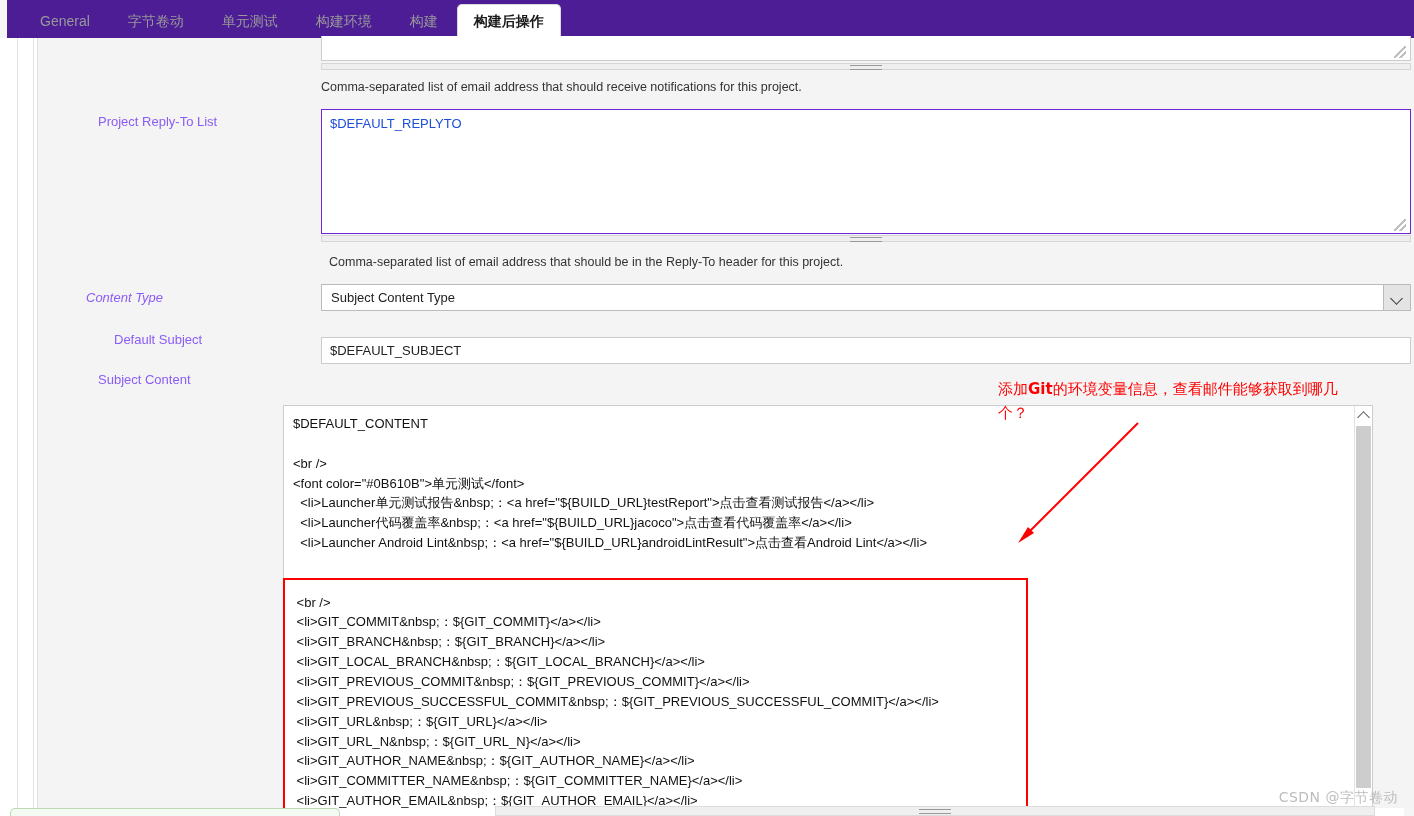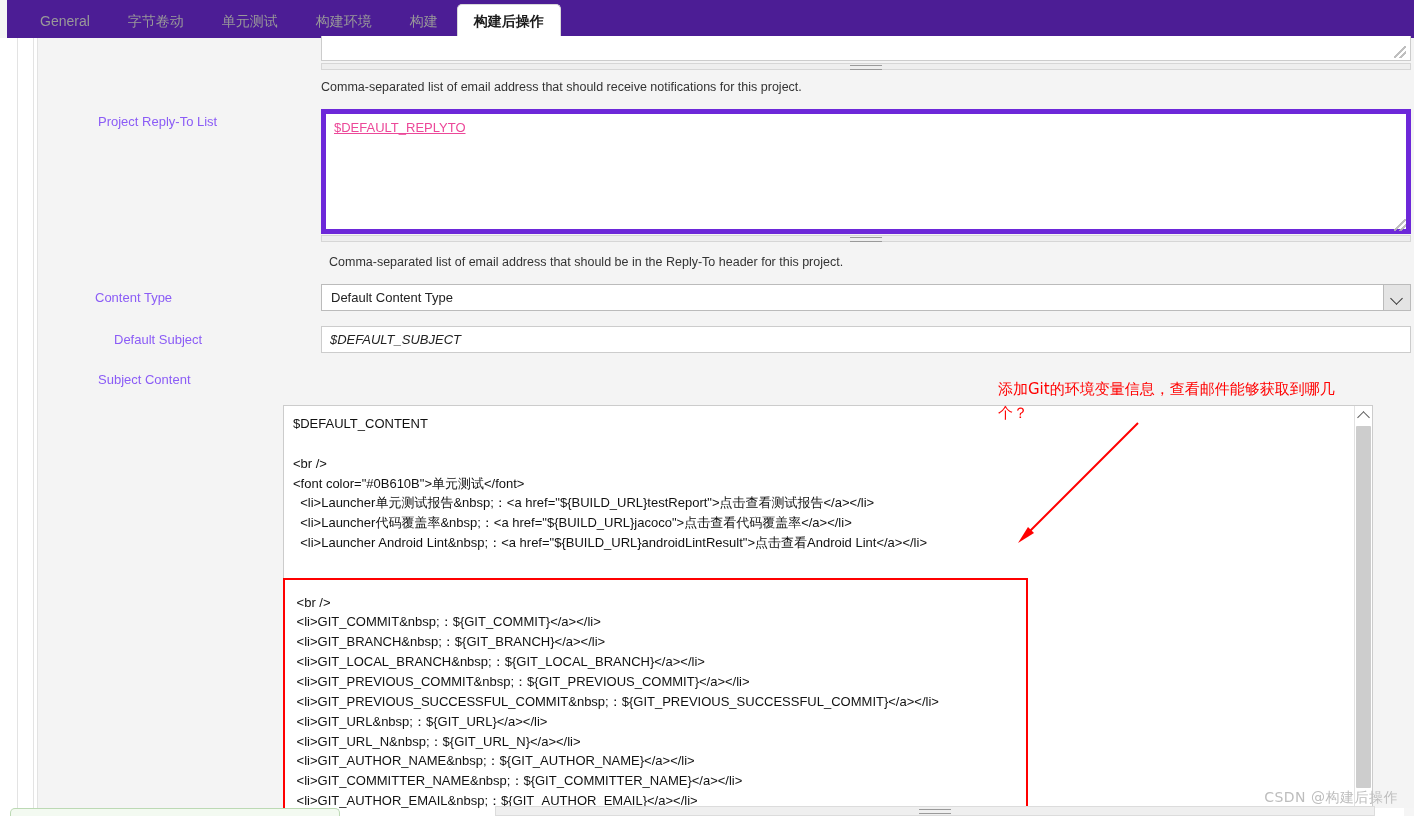--- a/index.html
+++ b/index.html
@@ -93,29 +93,28 @@
     position: absolute;
     font-size: 13px;
     color: #8b5cf6;
     white-space: nowrap;
   }
 
   .field-ta {
     position: absolute;
     box-sizing: border-box;
     background: #ffffff;
-    border: 5px solid #6d28d9;
+    border: 1px solid #6d28d9;
     font-family: "Liberation Sans", "DejaVu Sans", sans-serif;
     font-size: 13px;
-    color: #ec4899;
+    color: #1d4ed8;
     padding: 6px 8px;
     resize: none;
     outline: none;
     overflow: hidden;
-    text-decoration: underline;
   }
 
   
   .grip-bar {
     position: absolute;
     height: 7px;
     background: #eeeeee;
     border: 1px solid #d6d6d6;
     box-sizing: border-box;
   }
@@ -272,21 +271,21 @@
   #annotation {
     position: absolute;
     left: 998px;
     top: 377px;
     width: 345px;
     color: #ff0000;
     font-size: 15px;
     line-height: 24px;
     font-family: "DejaVu Sans", "Liberation Sans", sans-serif;
   }
-  #annotation b { font-weight: normal; margin-top: 8px; }
+  #annotation b { font-weight: bold; margin-top: 8px; }
 
   #arrow-svg {
     position: absolute;
     left: 1010px;
     top: 415px;
     width: 140px;
     height: 135px;
   }
 
   
@@ -380,28 +379,28 @@
 
     <div class="helptext" style="left:283px; top:42px;">Comma-separated list of email address that should receive notifications for this project.</div>
 
     <div class="lbl" style="left:60px; top:76px;">Project Reply-To List</div>
     <textarea class="field-ta" style="left: 283px; top: 71px; width: 1090px; height: 125px;">$DEFAULT_REPLYTO</textarea>
     <div class="resize-corner" style="left:1356px; top:181px;"></div>
     <div class="grip-bar" style="left:283px; top:197px; width:1090px;"></div>
 
     <div class="helptext" style="left:291px; top:217px;">Comma-separated list of email address that should be in the Reply-To header for this project.</div>
 
-    <div class="lbl" style="left:57px; top:252px;">Content Type</div>
+    <div class="lbl" style="left:48px; top:252px;font-style:italic;">Content Type</div>
     <div class="sel-wrap" style="left:283px; top:246px; width:1090px;">
-      <div class="sel-text">Default Content Type</div>
+      <div class="sel-text">Subject Content Type</div>
       <div class="sel-btn"></div>
     </div>
 
     <div class="lbl" style="left:76px; top:294px;">Default Subject</div>
-    <input class="field-input" style="left: 283px; top: 288px; width: 1090px; font-style: italic;" value="$DEFAULT_SUBJECT">
+    <input class="field-input" style="left: 283px; top: 299px; width: 1090px;" value="$DEFAULT_SUBJECT">
 
     <div class="lbl" style="left:60px; top:334px;">Subject Content</div>
 
   </div>
 
   <div id="content-box">
     <div id="content-lines"><div class="ln">$DEFAULT_CONTENT</div><div class="ln">&nbsp;</div><div class="ln">&lt;br /&gt;</div><div class="ln">&lt;font color="#0B610B"&gt;单元测试&lt;/font&gt;</div><div class="ln">  &lt;li&gt;Launcher单元测试报告&amp;nbsp;：&lt;a href="${BUILD_URL}testReport"&gt;点击查看测试报告&lt;/a&gt;&lt;/li&gt;</div><div class="ln">  &lt;li&gt;Launcher代码覆盖率&amp;nbsp;：&lt;a href="${BUILD_URL}jacoco"&gt;点击查看代码覆盖率&lt;/a&gt;&lt;/li&gt;</div><div class="ln">  &lt;li&gt;Launcher Android Lint&amp;nbsp;：&lt;a href="${BUILD_URL}androidLintResult"&gt;点击查看Android Lint&lt;/a&gt;&lt;/li&gt;</div><div class="ln">&nbsp;</div><div class="ln">&nbsp;</div><div class="ln"> &lt;br /&gt;</div><div class="ln"> &lt;li&gt;GIT_COMMIT&amp;nbsp;：${GIT_COMMIT}&lt;/a&gt;&lt;/li&gt;</div><div class="ln"> &lt;li&gt;GIT_BRANCH&amp;nbsp;：${GIT_BRANCH}&lt;/a&gt;&lt;/li&gt;</div><div class="ln"> &lt;li&gt;GIT_LOCAL_BRANCH&amp;nbsp;：${GIT_LOCAL_BRANCH}&lt;/a&gt;&lt;/li&gt;</div><div class="ln"> &lt;li&gt;GIT_PREVIOUS_COMMIT&amp;nbsp;：${GIT_PREVIOUS_COMMIT}&lt;/a&gt;&lt;/li&gt;</div><div class="ln"> &lt;li&gt;GIT_PREVIOUS_SUCCESSFUL_COMMIT&amp;nbsp;：${GIT_PREVIOUS_SUCCESSFUL_COMMIT}&lt;/a&gt;&lt;/li&gt;</div><div class="ln"> &lt;li&gt;GIT_URL&amp;nbsp;：${GIT_URL}&lt;/a&gt;&lt;/li&gt;</div><div class="ln"> &lt;li&gt;GIT_URL_N&amp;nbsp;：${GIT_URL_N}&lt;/a&gt;&lt;/li&gt;</div><div class="ln"> &lt;li&gt;GIT_AUTHOR_NAME&amp;nbsp;：${GIT_AUTHOR_NAME}&lt;/a&gt;&lt;/li&gt;</div><div class="ln"> &lt;li&gt;GIT_COMMITTER_NAME&amp;nbsp;：${GIT_COMMITTER_NAME}&lt;/a&gt;&lt;/li&gt;</div><div class="ln"> &lt;li&gt;GIT_AUTHOR_EMAIL&amp;nbsp;：${GIT_AUTHOR_EMAIL}&lt;/a&gt;&lt;/li&gt;</div><div class="ln"> &lt;li&gt; GIT_COMMITTER_EMAIL&amp;nbsp;：${ GIT_COMMITTER_EMAIL}&lt;/a&gt;&lt;/li&gt;</div></div>
     <div id="ta-scroll">
       <div class="sb-arrow" id="sb-up">
           <span></span>
@@ -421,13 +420,13 @@
 
 <svg id="arrow-svg" viewBox="0 0 140 135">
   <line x1="128" y1="8" x2="14" y2="122" stroke="#ff0000" stroke-width="2"></line>
   <polygon points="8,128 24,118 18,112" fill="#ff0000"></polygon>
 </svg>
 
 <div id="bottom-hbar"></div>
 
 <div id="green-panel"></div>
 
-<div id="watermark">CSDN @构建后操作</div>
+<div id="watermark">CSDN @字节卷动</div>
 
 </body></html>

